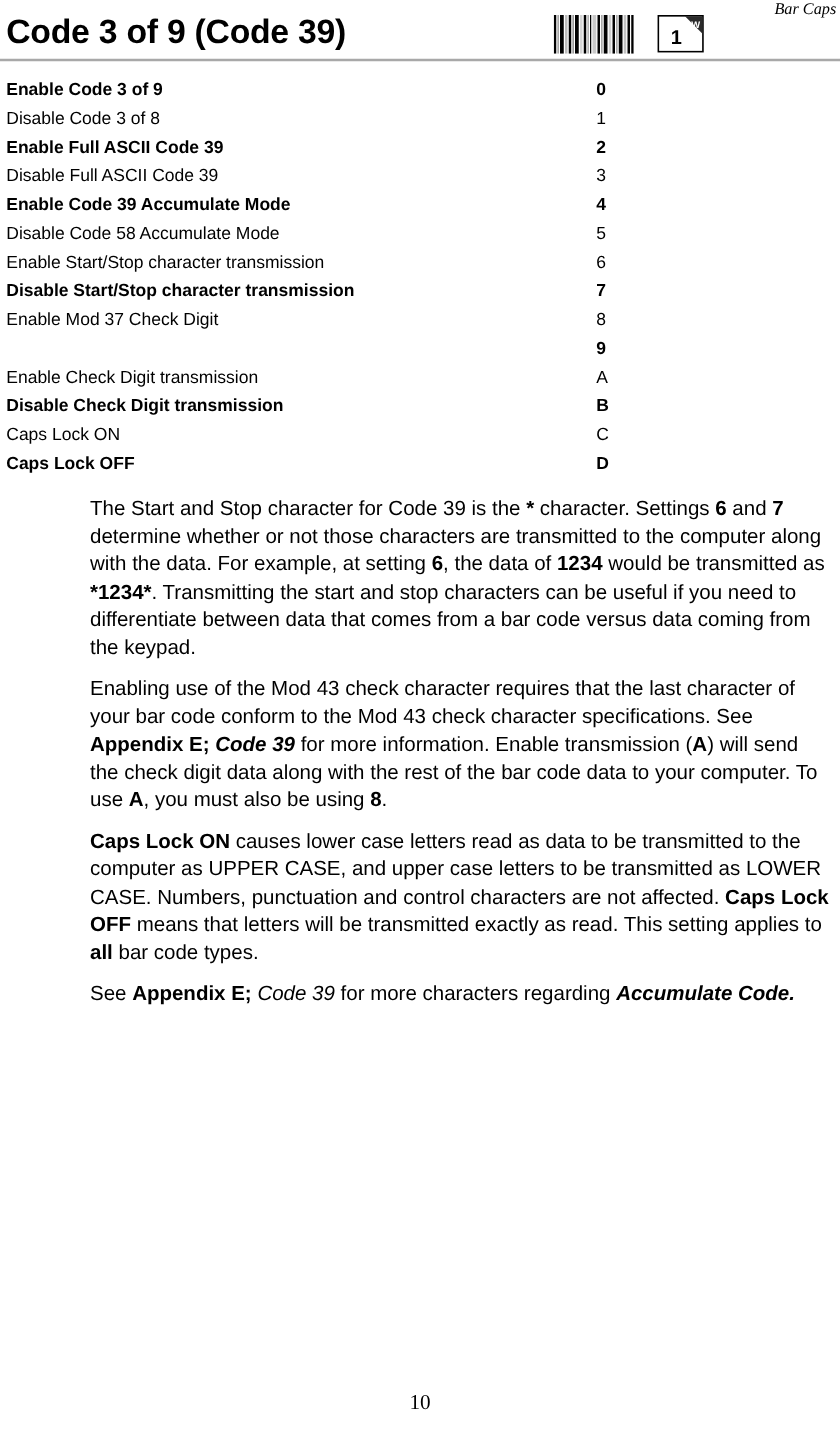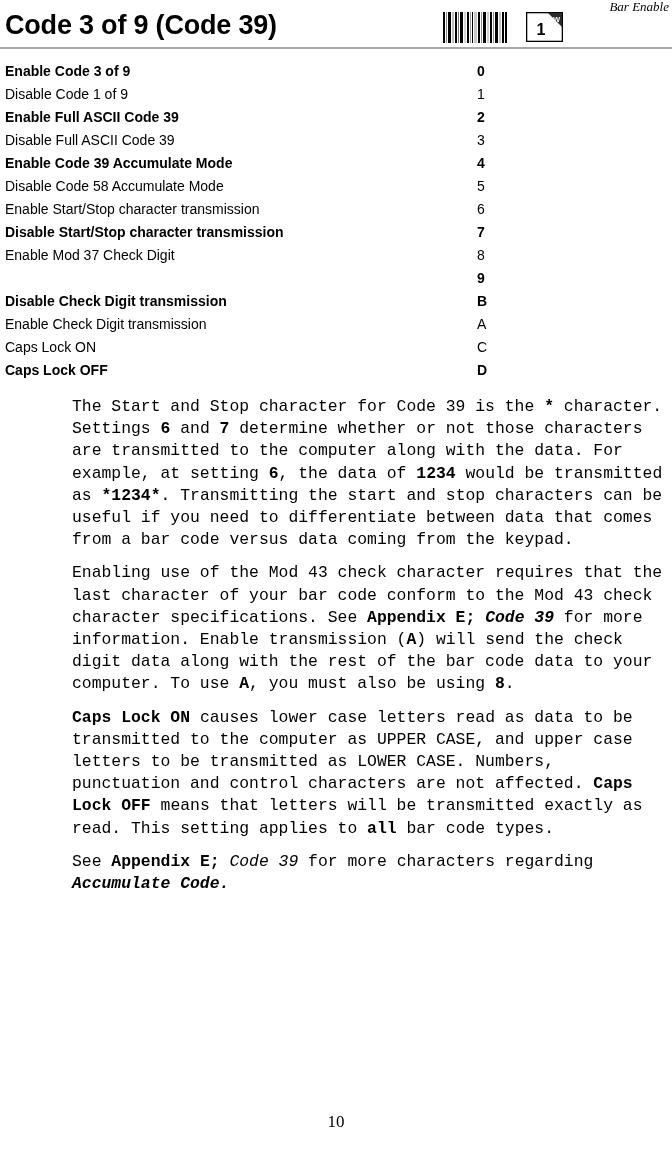--- a/index.html
+++ b/index.html
@@ -100,21 +100,21 @@
   .settings-row.bold .row-code {
     font-weight: bold;
   }
 
   
   .body-copy {
     position: absolute;
     left: 72px;
     top: 396px;
     width: 592px;
-    font-family: Liberation Mono, monospace;
+    font-family: Liberation Sans, sans-serif;
     font-size: 16.4px;
     line-height: 22.2px;
     text-align: left;
   }
   .body-copy p {
     margin: 0 0 11px 0;
   }
   .body-copy b { font-weight: bold; }
   .body-copy i { font-style: italic; }
   .body-copy .bi { font-weight: bold; font-style: italic; }
@@ -163,32 +163,32 @@
     <rect x="62" y="0" width="2" height="31" fill="#000000"></rect>
   </svg>
 
   <svg class="page-corner-icon" viewBox="0 0 37 30">
     <rect x="0.5" y="0.5" width="36" height="29" fill="#ffffff" stroke="#000000" stroke-width="1.6"></rect>
     <polygon points="22,1 36,1 36,15" fill="#2b2b2b"></polygon>
     <text x="15" y="23" font-family="Liberation Sans, sans-serif" font-size="16" font-weight="bold" fill="#000000" text-anchor="middle">1</text>
     <text x="30.5" y="10" font-family="Liberation Sans, sans-serif" font-size="7.5" font-weight="bold" fill="#ffffff" text-anchor="middle">W</text>
   </svg>
 
-  <div class="header-label">Bar Enable</div>
+  <div class="header-label">Bar Caps</div>
 
   <div class="header-rule"></div>
 </div>
 
 <div class="settings-table" id="settings-table">
     <div class="settings-row bold">
       <span class="row-label">Enable Code 3 of 9</span>
       <span class="row-code">0</span>
     </div>
     <div class="settings-row">
-      <span class="row-label">Disable Code 1 of 9</span>
+      <span class="row-label">Disable Code 3 of 8</span>
       <span class="row-code">1</span>
     </div>
     <div class="settings-row bold">
       <span class="row-label">Enable Full ASCII Code 39</span>
       <span class="row-code">2</span>
     </div>
     <div class="settings-row">
       <span class="row-label">Disable Full ASCII Code 39</span>
       <span class="row-code">3</span>
     </div>
@@ -208,29 +208,29 @@
       <span class="row-label">Disable Start/Stop character transmission</span>
       <span class="row-code">7</span>
     </div>
     <div class="settings-row">
       <span class="row-label">Enable Mod 37 Check Digit</span>
       <span class="row-code">8</span>
     </div>
     <div class="settings-row bold">
       <span class="row-code">9</span>
     </div>
+    <div class="settings-row">
+      <span class="row-label">Enable Check Digit transmission</span>
+      <span class="row-code">A</span>
+    </div>
     <div class="settings-row bold">
       <span class="row-label">Disable Check Digit transmission</span>
       <span class="row-code">B</span>
     </div>
     <div class="settings-row">
-      <span class="row-label">Enable Check Digit transmission</span>
-      <span class="row-code">A</span>
-    </div>
-    <div class="settings-row">
       <span class="row-label">Caps Lock ON</span>
       <span class="row-code">C</span>
     </div>
     <div class="settings-row bold">
       <span class="row-label">Caps Lock OFF</span>
       <span class="row-code">D</span>
     </div>
   </div>
 
 <div class="body-copy">

